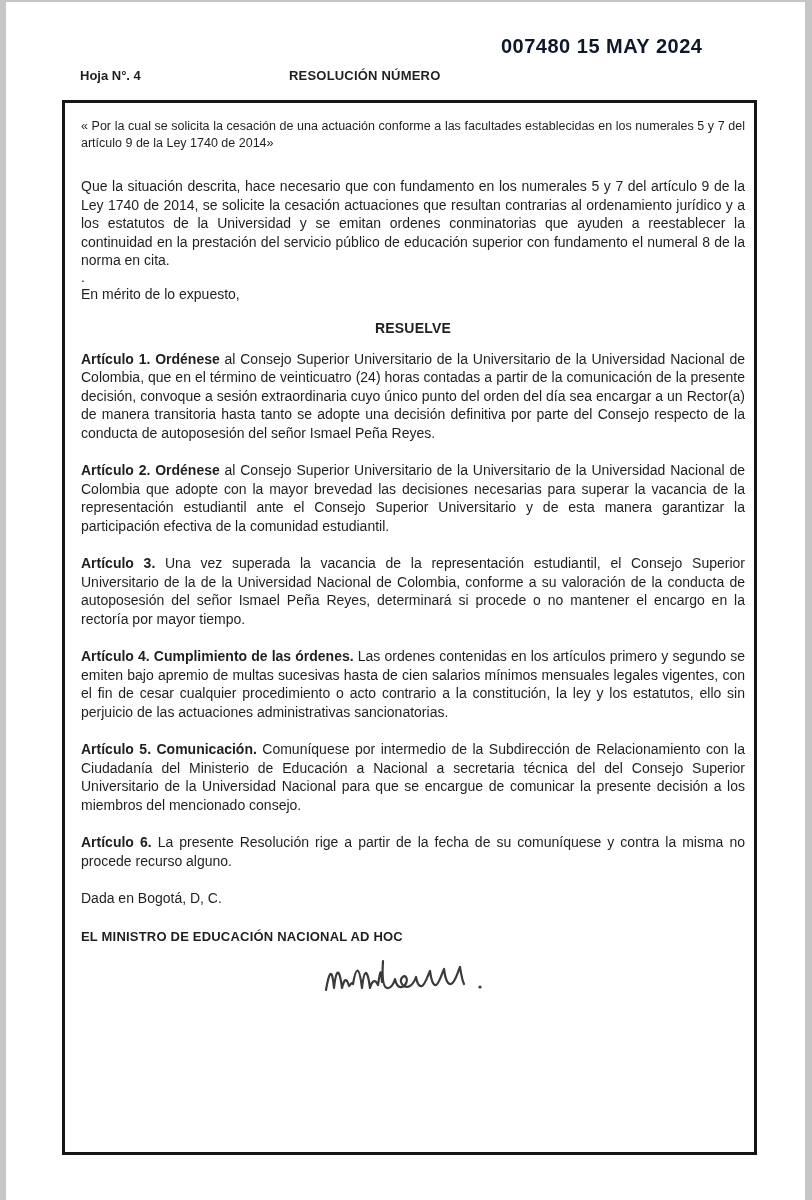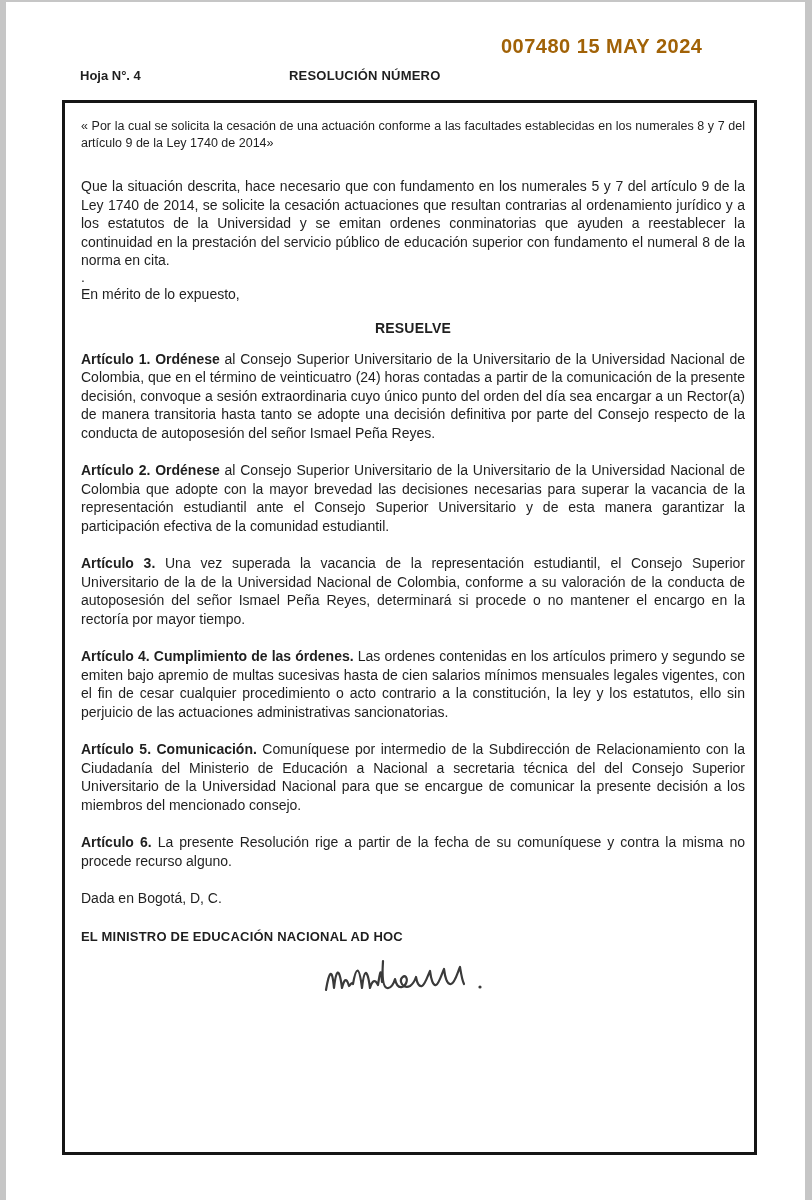--- a/index.html
+++ b/index.html
@@ -18,21 +18,21 @@
     left: 6px; right: 7px; top: 2px; bottom: 0;
     background: #ffffff;
   }
 
   .stamp {
     position: absolute;
     left: 495px; top: 33px;
     font-size: 20px;
     font-weight: bold;
     letter-spacing: 0.5px;
-    color: #a16207;
+    color: #0f172a;
     white-space: nowrap;
   }
   .sheet-label {
     position: absolute;
     left: 74px; top: 66px;
     font-size: 13px;
     font-weight: bold;
   }
   .doc-type-label {
     position: absolute;
@@ -108,21 +108,21 @@
 
 <div class="screen">
   <div class="paper">
 
     <div class="stamp">007480 15 MAY 2024</div>
     <div class="sheet-label">Hoja N°. 4</div>
     <div class="doc-type-label">RESOLUCIÓN NÚMERO</div>
 
     <div class="content-box">
 
-      <p class="subject-quote">« Por la cual se solicita la cesación de una actuación conforme a las facultades establecidas en los numerales 8 y 7 del artículo 9 de la Ley 1740 de 2014»</p>
+      <p class="subject-quote">« Por la cual se solicita la cesación de una actuación conforme a las facultades establecidas en los numerales 5 y 7 del artículo 9 de la Ley 1740 de 2014»</p>
 
       <p class="para">Que la situación descrita, hace necesario que con fundamento en los numerales 5 y 7 del artículo 9 de la Ley 1740 de 2014, se solicite la cesación actuaciones que resultan contrarias al ordenamiento jurídico y a los estatutos de la Universidad y se emitan ordenes conminatorias que ayuden a reestablecer la continuidad en la prestación del servicio público de educación superior con fundamento el numeral 8 de la norma en cita.</p>
       <p class="dot-line">.</p>
       <p class="merito-line">En mérito de lo expuesto,</p>
 
       <h3 class="center-heading resuelve-heading">RESUELVE</h3>
 
       <p class="para article"><b>Artículo 1. Ordénese</b> <span>al Consejo Superior Universitario de la Universitario de la Universidad Nacional de Colombia, que en el término de veinticuatro (24) horas contadas a partir de la comunicación de la presente decisión, convoque a sesión extraordinaria cuyo único punto del orden del día sea encargar a un Rector(a) de manera transitoria hasta tanto se adopte una decisión definitiva por parte del Consejo respecto de la conducta de autoposesión del señor Ismael Peña Reyes.</span></p>
 
       <p class="para article"><b>Artículo 2. Ordénese</b> <span>al Consejo Superior Universitario de la Universitario de la Universidad Nacional de Colombia que adopte con la mayor brevedad las decisiones necesarias para superar la vacancia de la representación estudiantil ante el Consejo Superior Universitario y de esta manera garantizar la participación efectiva de la comunidad estudiantil.</span></p>

